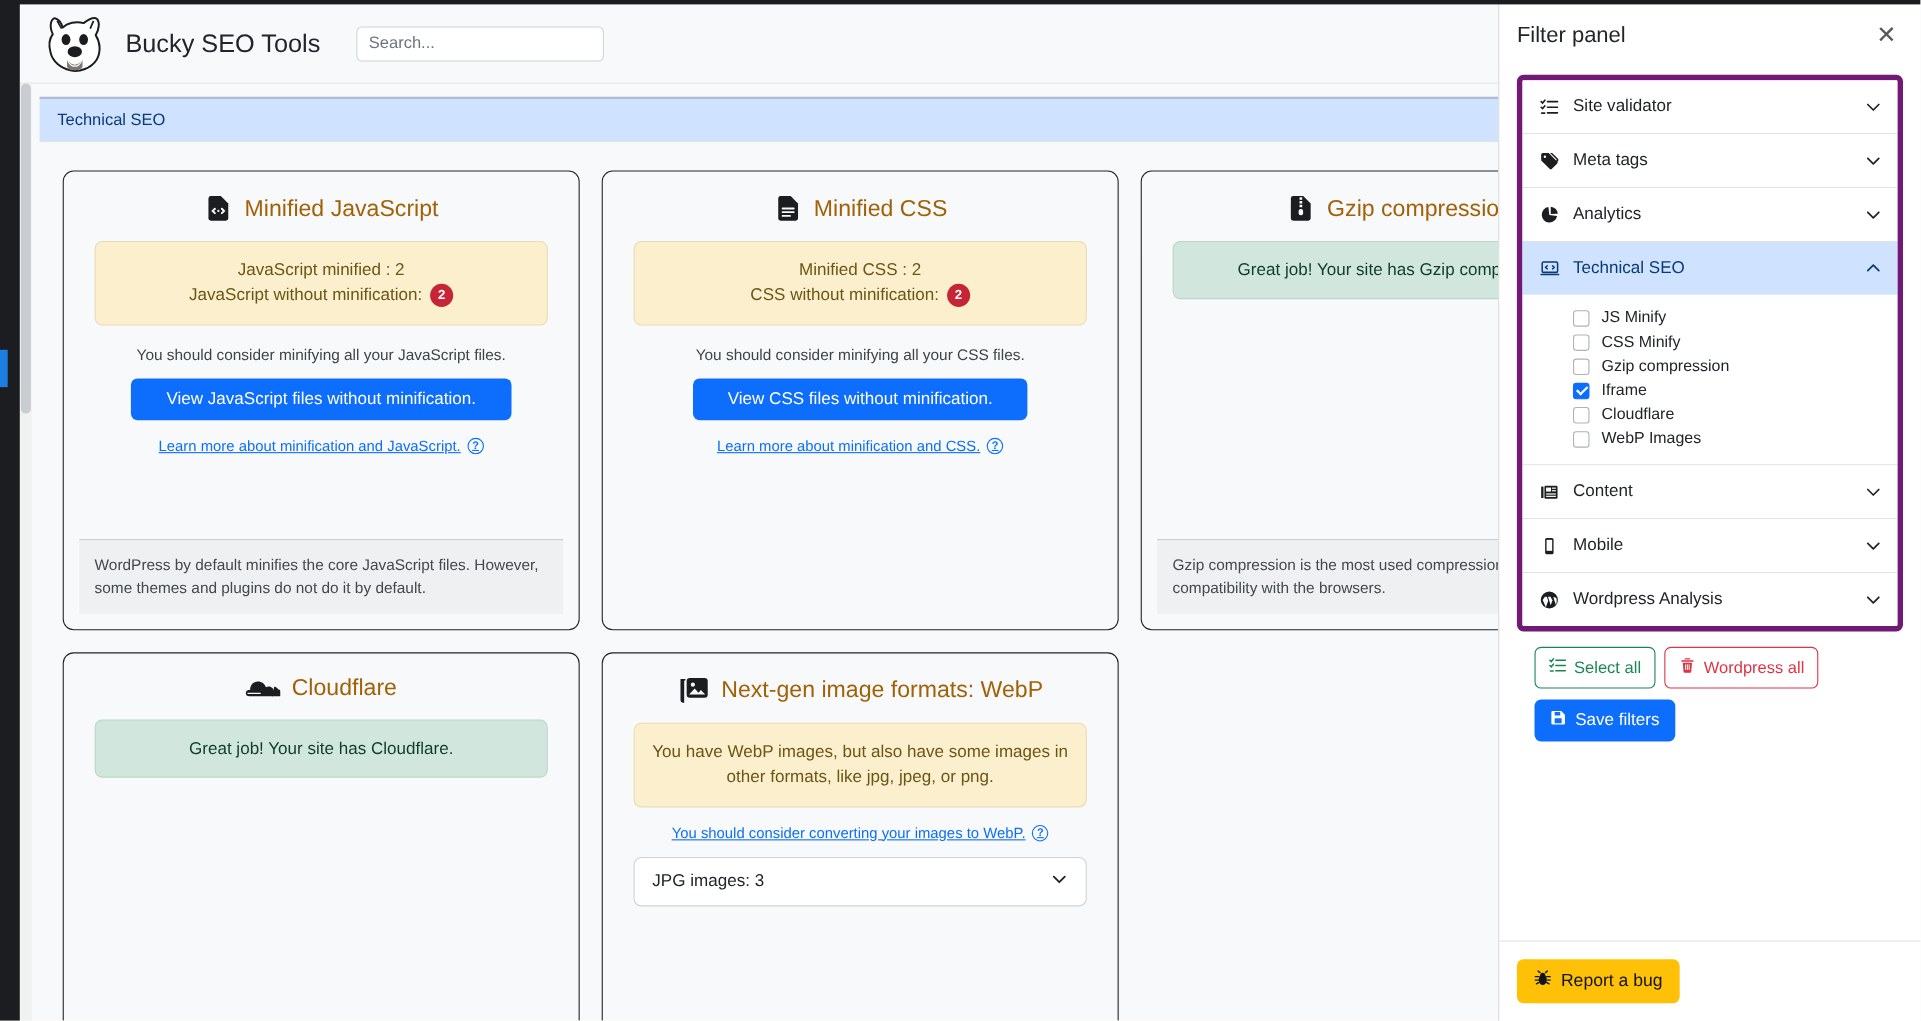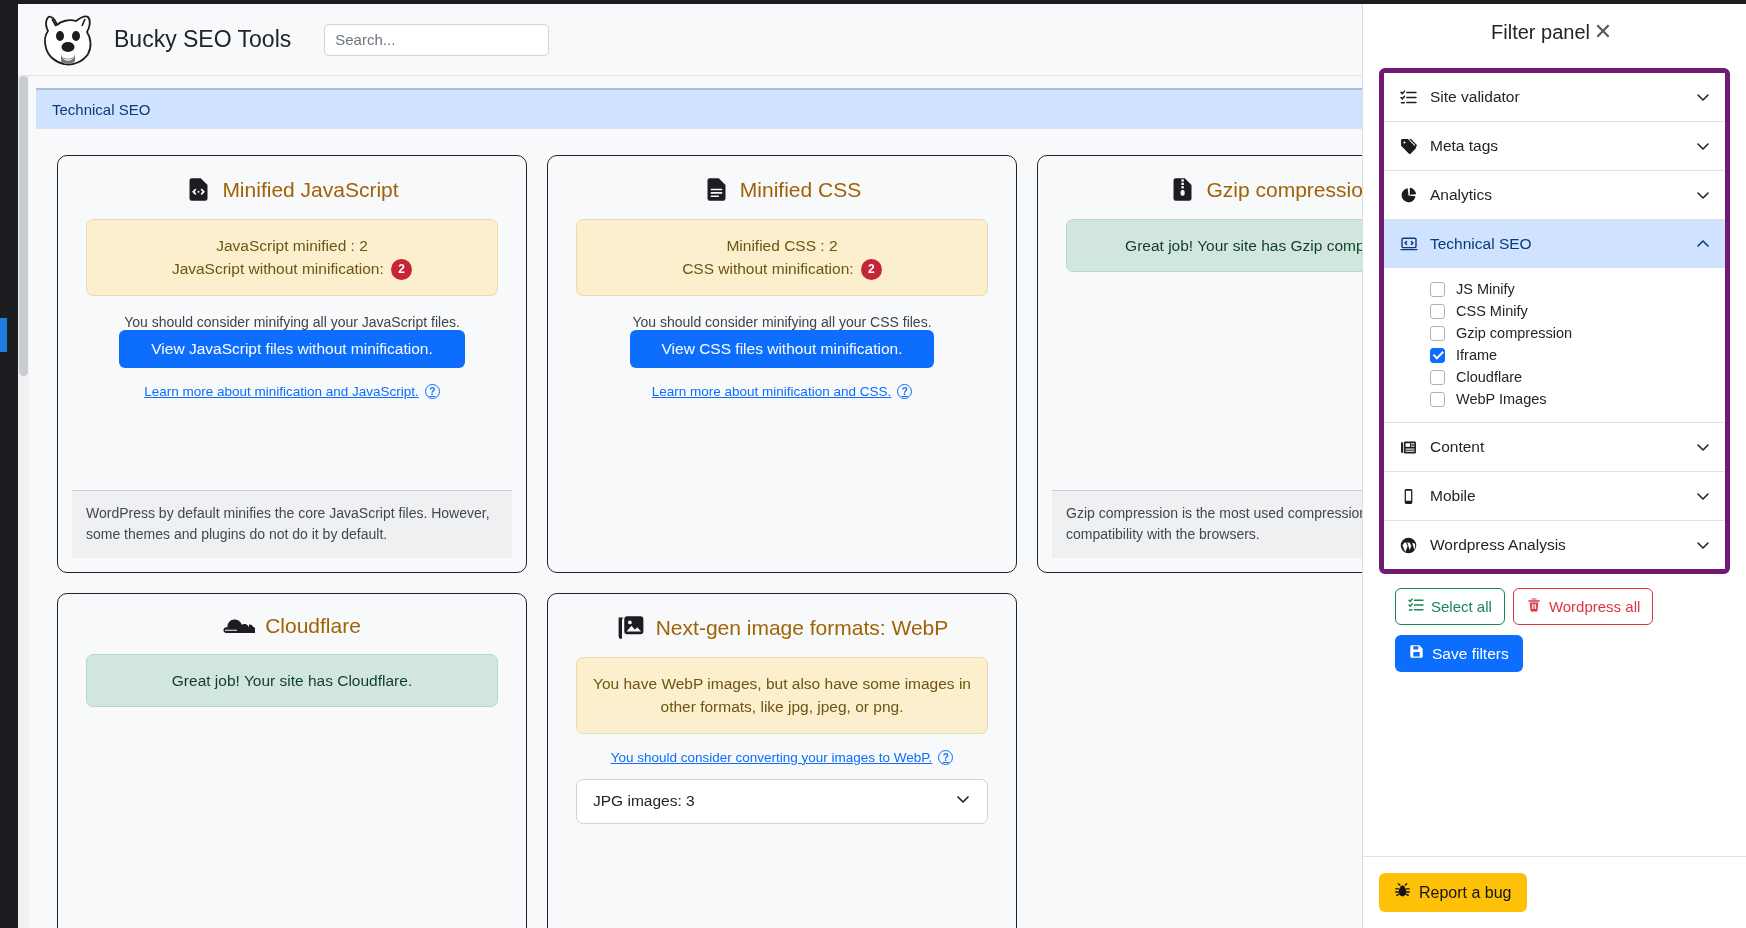--- a/index.html
+++ b/index.html
@@ -132,21 +132,21 @@
     display: inline-flex; align-items: center; justify-content: center;
     min-width: 21px; height: 21px; padding: 0 6px;
     border-radius: 11px; background: #c62437; color: #ffffff;
     font-size: 12px; font-weight: 700; vertical-align: middle;
     margin-left: 3px; position: relative; top: -1px;
   }
   .hint {
     font-size: 14px; color: #3f444a; margin-top: 18px; text-align: center;
   }
   .btn-primary {
-    margin-top: 0;
+    margin-top: 14px;
     background: #0d6efd; color: #ffffff;
     border: none; border-radius: 6px;
     font-size: 15.5px; padding: 10px 32px;
     cursor: pointer;
     font-family: "Liberation Sans", sans-serif;
     white-space: nowrap;
   }
   .learn-link {
     margin-top: 16px;
     font-size: 13.5px; color: #0d6efd;
@@ -185,21 +185,21 @@
   .panel {
     position: absolute; right: 0; top: 4px;
     width: 384px; height: 924px;
     background: #ffffff;
     border-left: 1px solid #d8dbdf;
     z-index: 30;
     display: flex; flex-direction: column;
   }
   .panel-head {
     height: 56px; display: flex; align-items: center;
-    justify-content: center;
+    justify-content: space-between;
     padding: 0 18px 0 16px;
   }
   .panel-title { font-size: 20px; color: #212529; }
   .panel-close {
     width: 26px; height: 26px; cursor: pointer;
     display: flex; align-items: center; justify-content: center;
     color: #55595e; font-size: 22px; line-height: 1;
     background: none; border: none;
     font-family: "Liberation Sans", sans-serif;
   }

